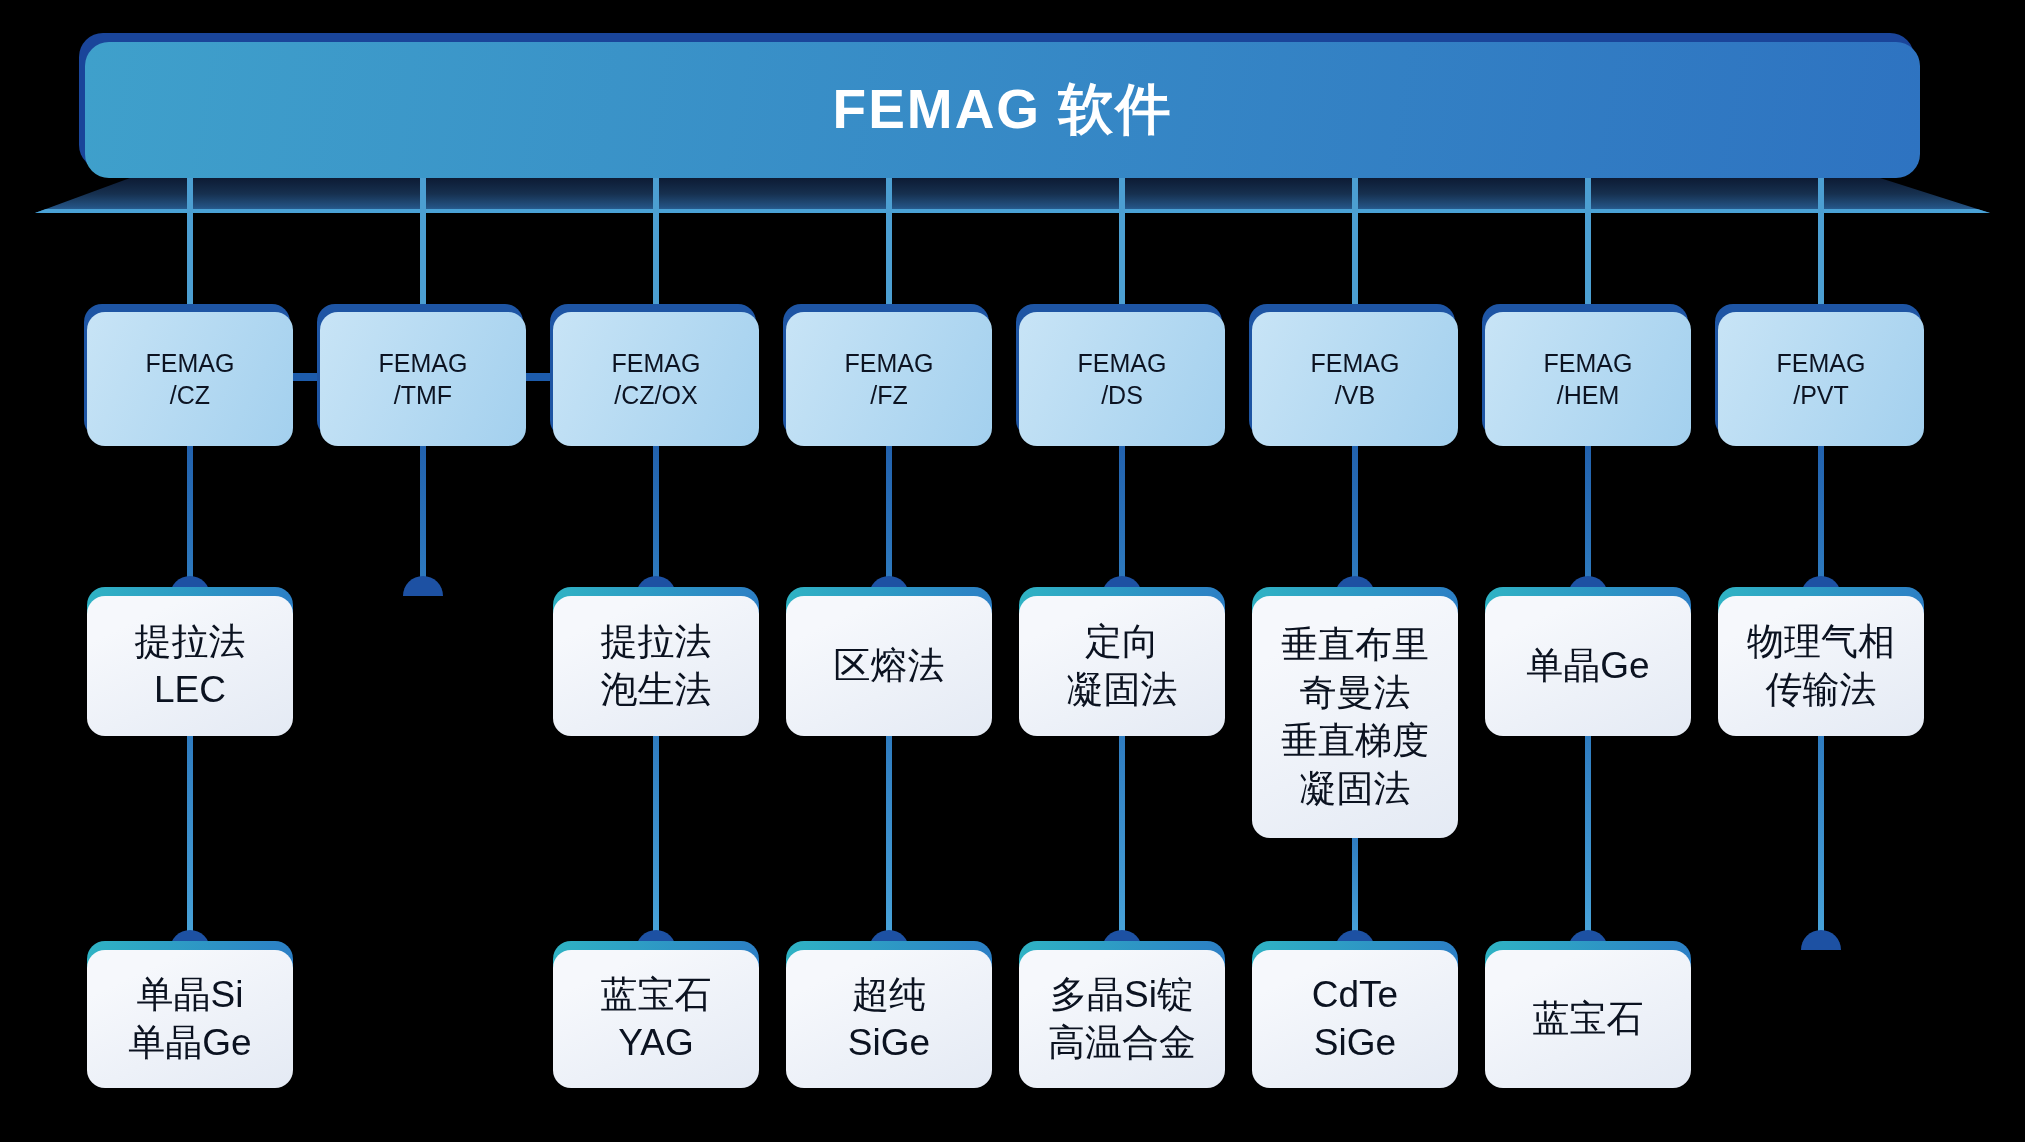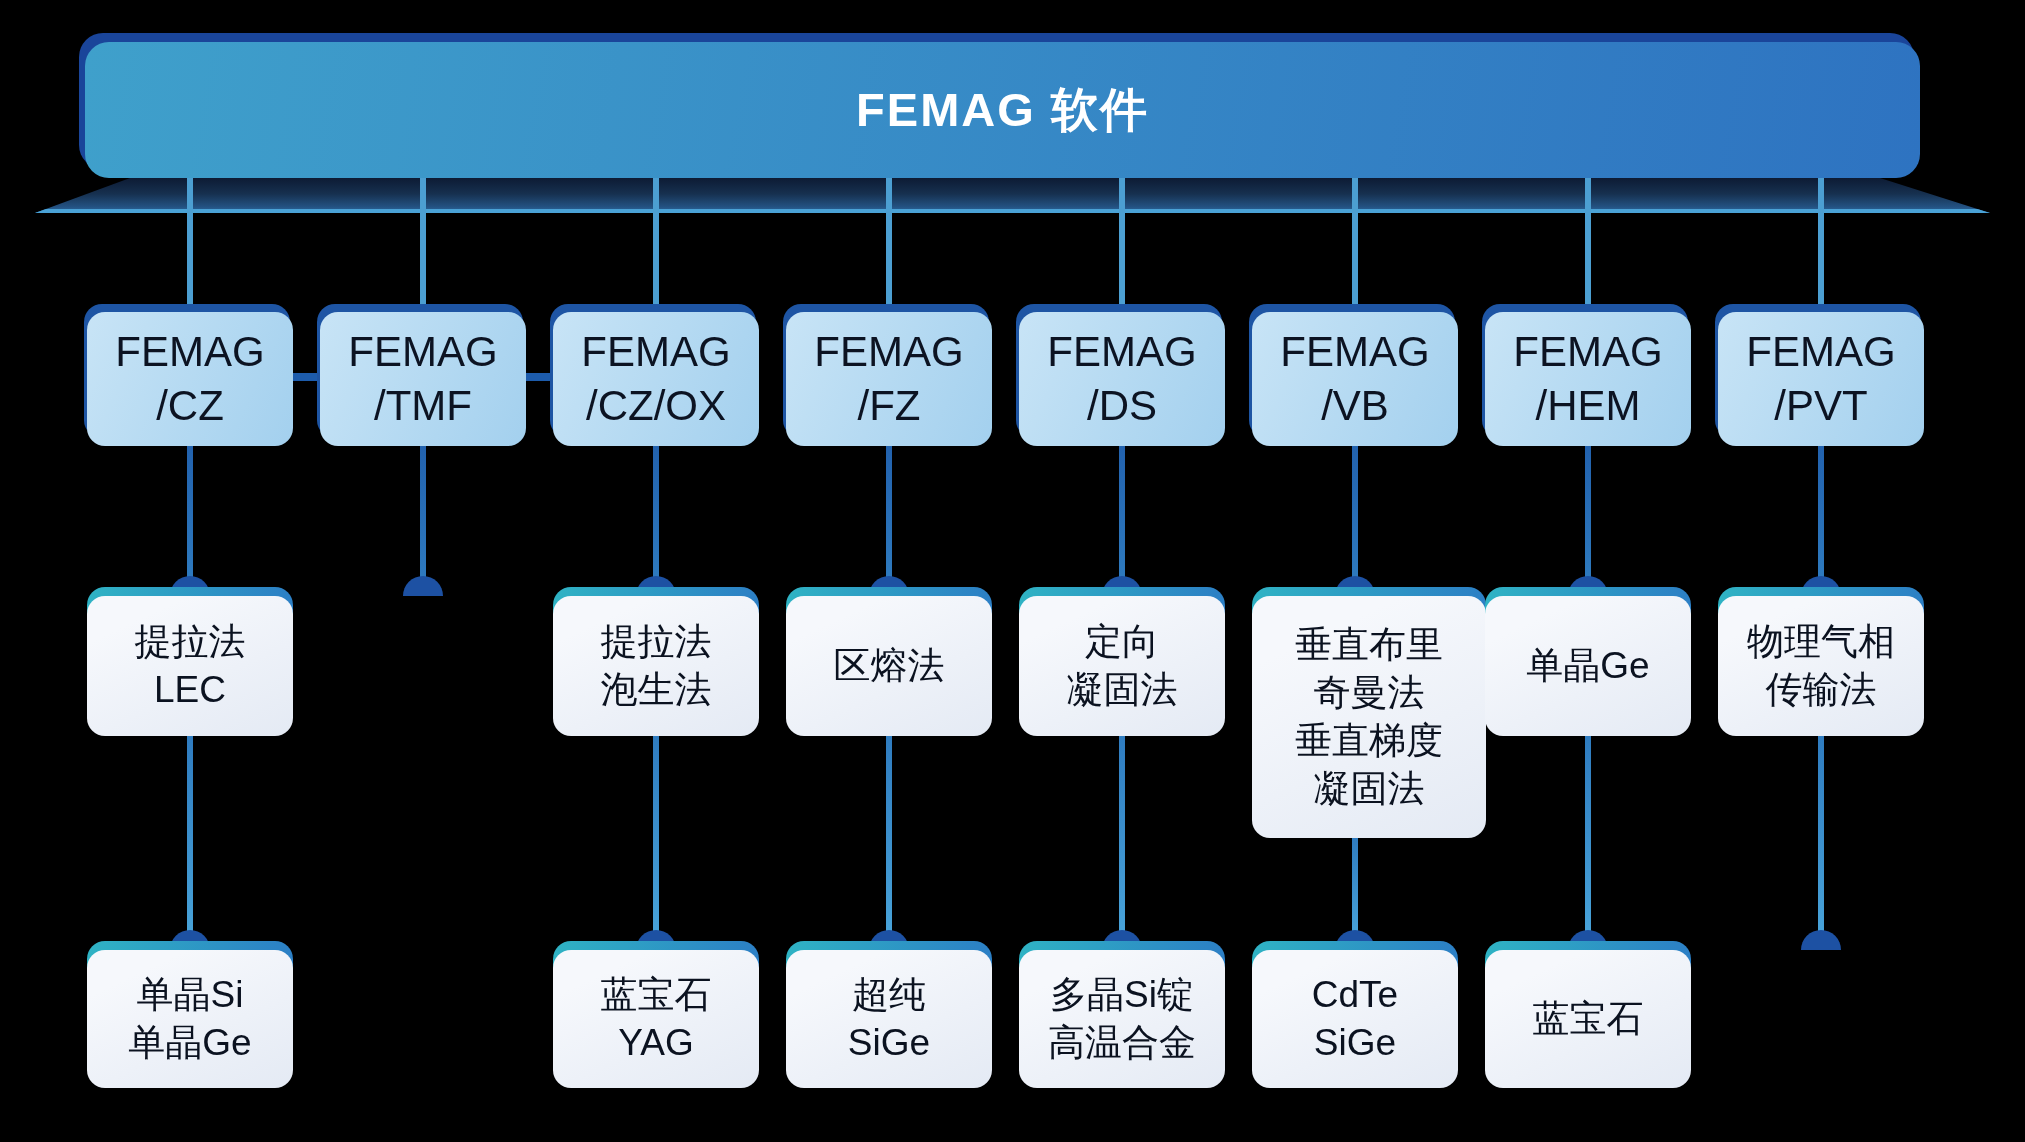--- a/index.html
+++ b/index.html
@@ -20,21 +20,21 @@
     border-radius:24px;
   }
   .banner{
     position:absolute;inset:0;
     background:linear-gradient(100deg,var(--banner-grad-left) 0%,var(--banner-grad-right) 100%);
     border-radius:24px;
     display:flex;align-items:center;justify-content:center;
   }
   .banner-title{
     color:var(--banner-title-color);
-    font-size:47px;font-weight:700;letter-spacing:2px;
+    font-size:55px;font-weight:700;letter-spacing:2px;
     white-space:pre-line;text-align:center;
   }
 
   
   .beam{
     position:absolute;left:0;top:178px;width:2025px;height:35px;z-index:1;
     clip-path:polygon(130px 0,1880px 0,1990px 100%,35px 100%);
     background:linear-gradient(180deg,var(--beam-top) 0%,#16304F 45%,#235181 82%,#2F6FA6 100%);
   }
   .beam-line{
@@ -64,28 +64,28 @@
     content:"";position:absolute;inset:0;
     transform:translate(-3px,-8px);
     background:var(--module-edge);border-radius:18px;
   }
   .module-inner{
     position:absolute;inset:0;border-radius:18px;
     background:linear-gradient(115deg,var(--module-fill-1) 0%,var(--module-fill-2) 100%);
     display:flex;align-items:center;justify-content:center;
   }
   .module-label{
-    color:var(--module-text);font-size:42px;font-weight:500;line-height:1.28;
+    color:var(--module-text);font-size:25px;font-weight:500;line-height:1.28;
     white-space:pre-line;text-align:center;
   }
 
   
   .node-box{position:absolute;left:0;width:206px;}
   .method-box{top:596px;height:140px;}
-  .col-vb .method-box{height:242px;padding-left:28px;}
+  .col-vb .method-box{height:242px;}
   .material-box{top:950px;height:138px;}
   .node-box::before{
     content:"";position:absolute;inset:0;
     transform:translate(0,-9px);
     background:linear-gradient(90deg,var(--node-strip-left),var(--node-strip-right));
     border-radius:18px;
   }
   .node-inner{
     position:absolute;inset:0;border-radius:18px;
     background:linear-gradient(155deg,var(--node-fill-1) 20%,var(--node-fill-2) 100%);

